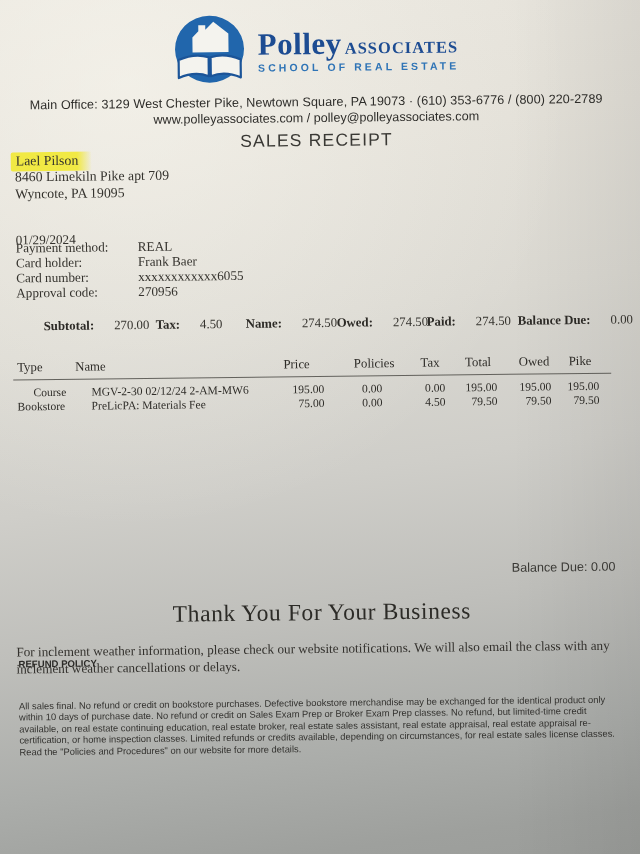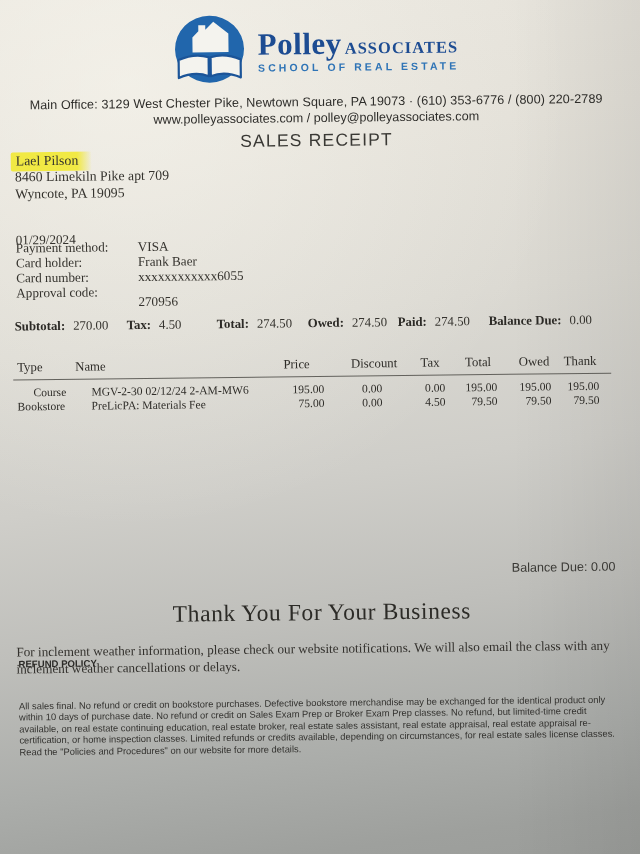--- a/index.html
+++ b/index.html
@@ -39,22 +39,22 @@
       background:linear-gradient(90deg, #f1e944 0%, #f1e944 82%, rgba(241,233,68,0) 100%);
       border-radius:2px;}
   .cust-a1{top:166px;left:18px;font-size:13.8px;}
   .cust-a2{top:183px;left:18px;font-size:13.8px;}
   .cust-date{top:229px;left:18px;font-size:13.2px;}
 
   .pay-label{left:18px;font-size:13.2px;}
   .pay-value{left:140px;font-size:13.2px;}
 
   .sum-item{top:316px;font-size:12.8px;white-space:nowrap;}
-  .sum-label{font-weight:bold;color:#2c2a26;}
-  .sum-value{margin-left:8px;}
+  .sum-label{font-weight:bold;color:#2c2a26;margin-left:29px;}
+  .sum-value{margin-left:20px;}
 
   .th{top:357px;font-size:12.8px;color:#2f2d29;}
   .th-num{text-align:center;}
   .rule{top:376px;left:14px;width:598px;height:1px;background:#4d4c48;opacity:0.85;}
   .td{font-size:11.6px;color:#2f2d29;white-space:nowrap;}
   .r1{top:383px;} .r2{top:397px;}
   .num{text-align:right;}
 
   .balance2{top:563px;right:26px;font-size:12.6px;color:#3a3935;}
   .thankyou{top:599px;font-size:23.5px;color:#2c2b27;letter-spacing:0.6px;}
@@ -90,55 +90,55 @@
     <div class="abs center sans receipt-title">SALES RECEIPT</div>
 
     <div class="abs cust-name">
       <span class="hl">Lael Pilson</span>
     </div>
     <div class="abs cust-a1">8460 Limekiln Pike apt 709</div>
     <div class="abs cust-a2">Wyncote, PA 19095</div>
     <div class="abs cust-date">01/29/2024</div>
 
     <div class="abs pay-label" style="top:237px">Payment method:</div>
-    <div class="abs pay-value" style="top:237px">VISA</div>
+    <div class="abs pay-value" style="top:237px">REAL</div>
     <div class="abs pay-label" style="top:252px">Card holder:</div>
     <div class="abs pay-value" style="top:252px">Frank Baer</div>
     <div class="abs pay-label" style="top:267px">Card number:</div>
     <div class="abs pay-value" style="top:267px">xxxxxxxxxxxx6055</div>
     <div class="abs pay-label" style="top:282px">Approval code:</div>
-    <div class="abs pay-value" style="top:292px">270956</div>
+    <div class="abs pay-value" style="top:282px">270956</div>
 
     <div class="abs sum-item" style="left:16px">
       <span class="sum-label">Subtotal:</span><span class="sum-value">270.00</span>
     </div>
     <div class="abs sum-item" style="left:128px">
       <span class="sum-label">Tax:</span><span class="sum-value">4.50</span>
     </div>
     <div class="abs sum-item" style="left:218px">
-      <span class="sum-label">Total:</span><span class="sum-value">274.50</span>
+      <span class="sum-label">Name:</span><span class="sum-value">274.50</span>
     </div>
     <div class="abs sum-item" style="left:309px">
       <span class="sum-label">Owed:</span><span class="sum-value">274.50</span>
     </div>
     <div class="abs sum-item" style="left:399px">
       <span class="sum-label">Paid:</span><span class="sum-value">274.50</span>
     </div>
     <div class="abs sum-item" style="left:490px">
       <span class="sum-label">Balance Due:</span><span class="sum-value">0.00</span>
     </div>
 
     <div class="abs th" style="left:18px">Type</div>
     <div class="abs th" style="left:76px">Name</div>
     <div class="abs th th-num" style="left:270px;width:55px">Price</div>
-    <div class="abs th th-num" style="left:338px;width:74px">Discount</div>
+    <div class="abs th th-num" style="left:338px;width:74px">Policies</div>
     <div class="abs th th-num" style="left:410px;width:42px">Tax</div>
     <div class="abs th th-num" style="left:454px;width:50px">Total</div>
     <div class="abs th th-num" style="left:511px;width:48px">Owed</div>
-    <div class="abs th th-num" style="left:560px;width:42px">Thank</div>
+    <div class="abs th th-num" style="left:560px;width:42px">Pike</div>
     <div class="abs rule"></div>
 
     <div class="abs td r1" style="left:34px">Course</div>
     <div class="abs td r1" style="left:92px">MGV-2-30 02/12/24 2-AM-MW6</div>
     <div class="abs td r1 num" style="left:270px;width:55px">195.00</div>
     <div class="abs td r1 num" style="left:310px;width:73px">0.00</div>
     <div class="abs td r1 num" style="left:380px;width:66px">0.00</div>
     <div class="abs td r1 num" style="left:440px;width:58px">195.00</div>
     <div class="abs td r1 num" style="left:496px;width:56px">195.00</div>
     <div class="abs td r1 num" style="left:546px;width:54px">195.00</div>

